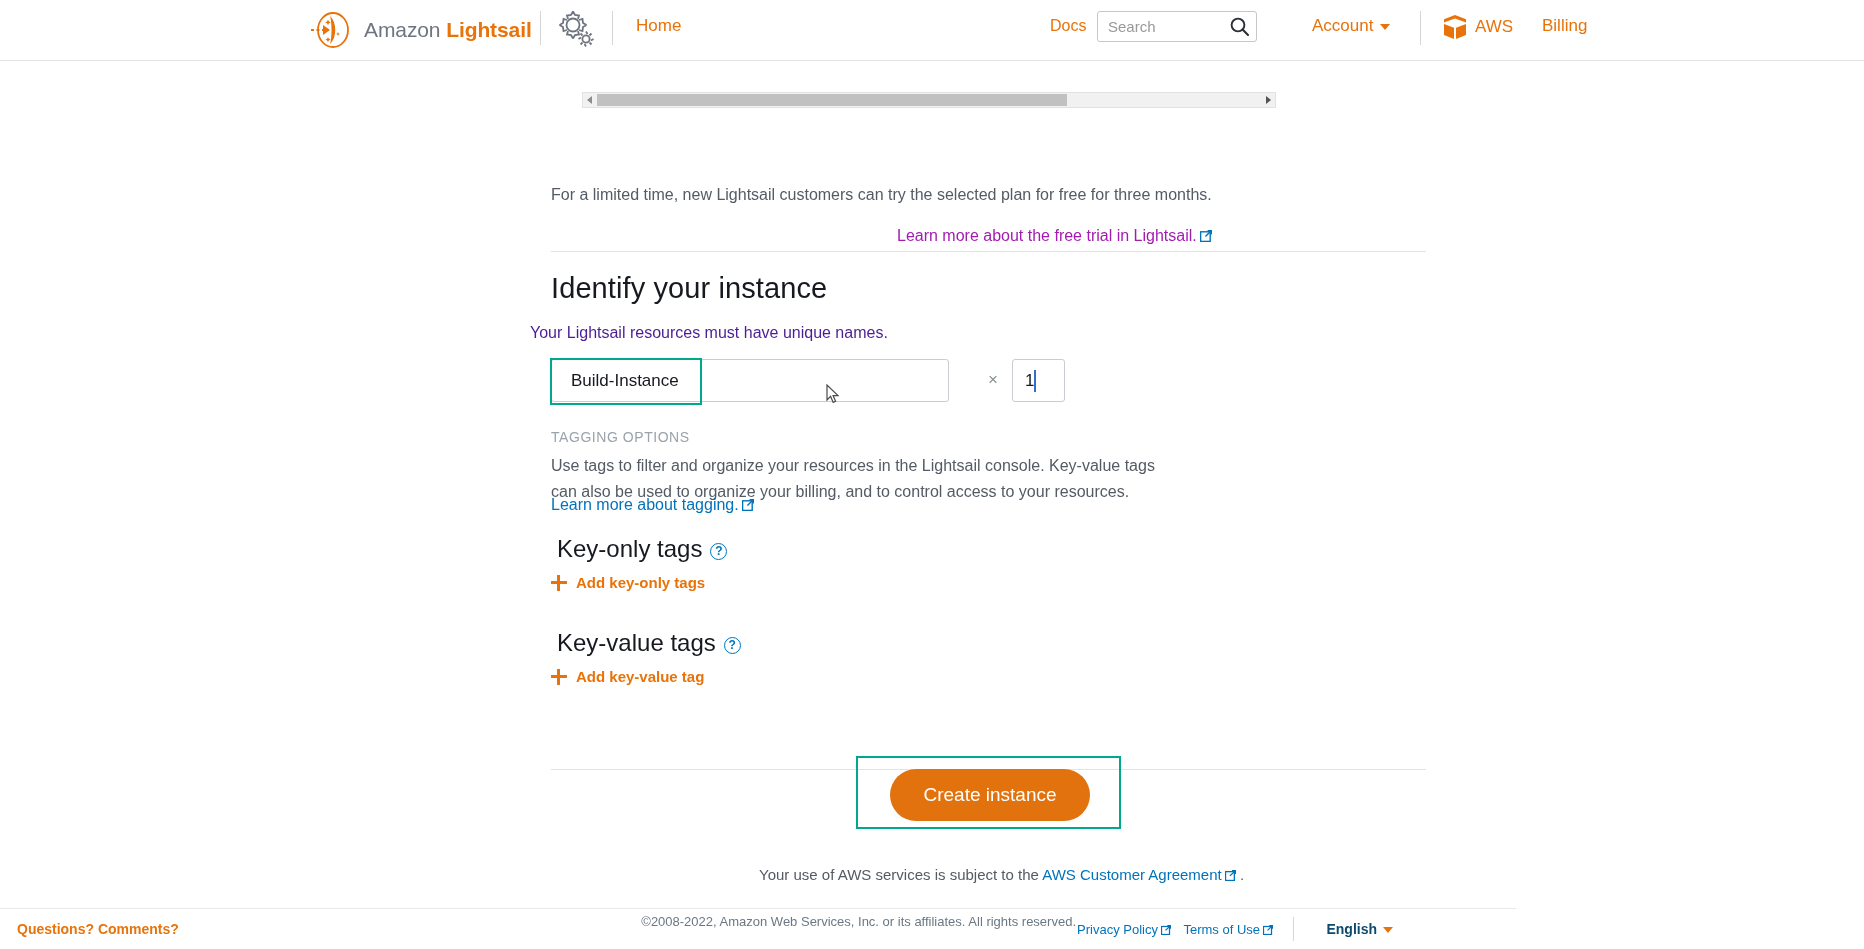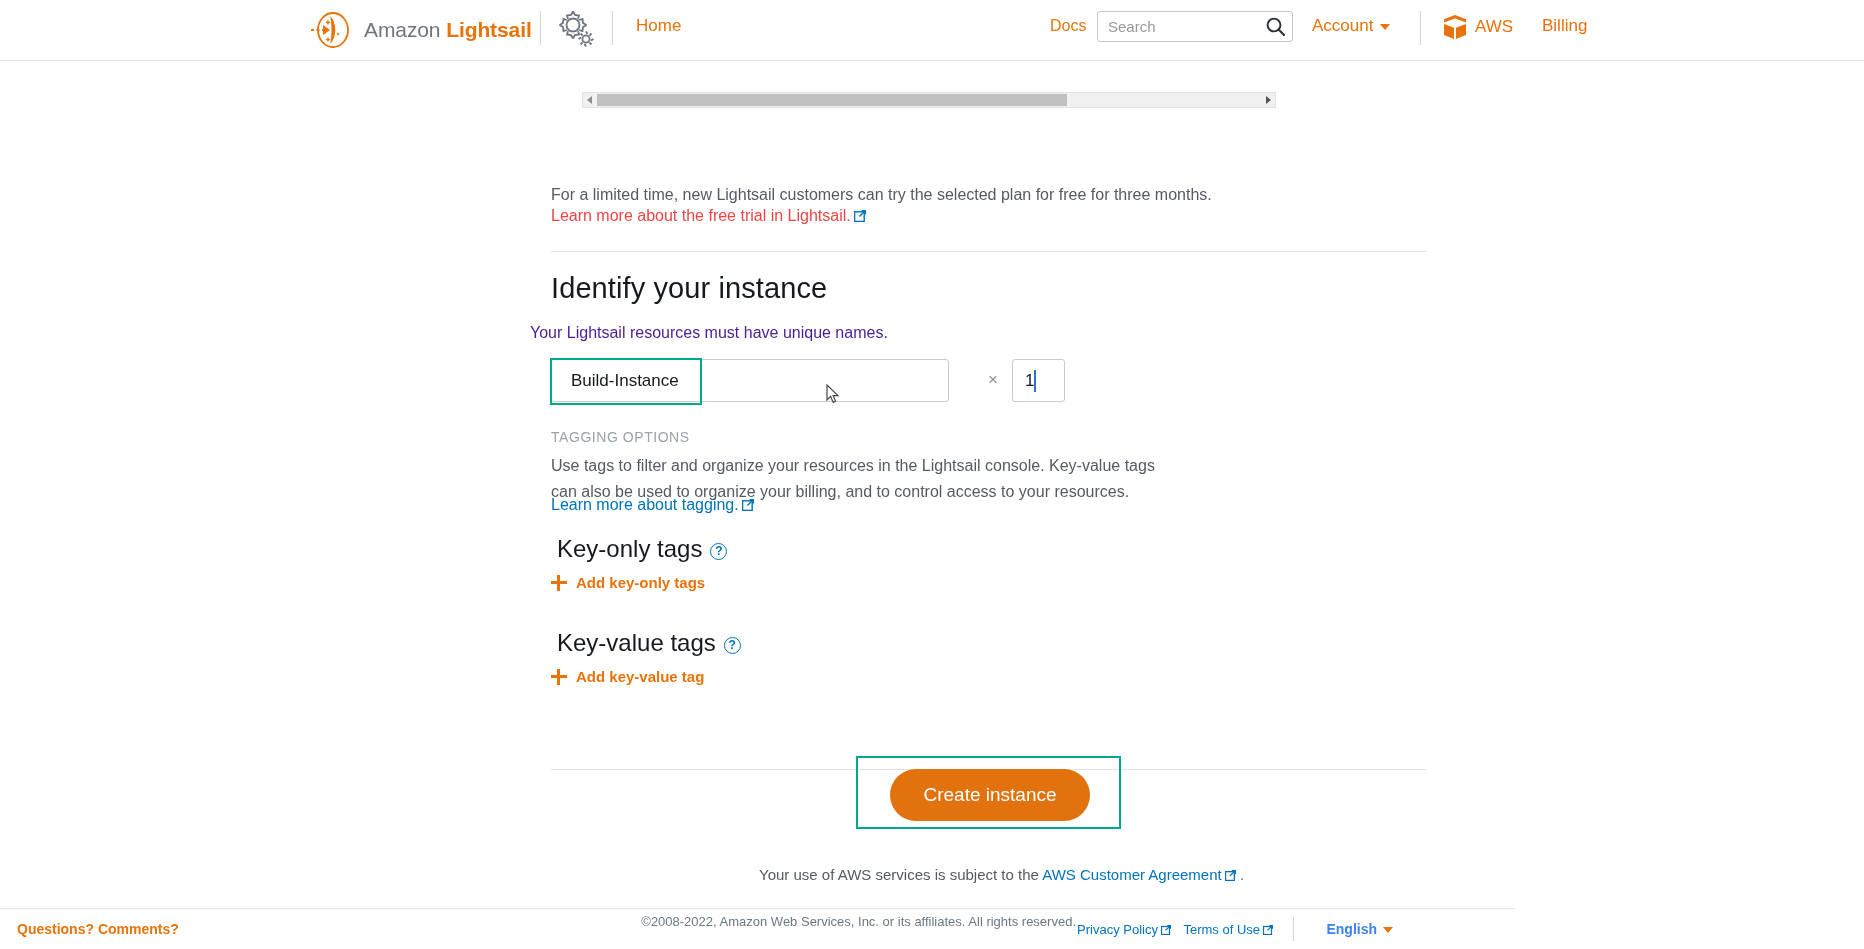--- a/index.html
+++ b/index.html
@@ -38,21 +38,21 @@
   .hdr-home {
     position: absolute; left: 636px; top: 16px;
     font-size: 17px; color: #e8730a; cursor: pointer;
   }
   .hdr-docs {
     position: absolute; left: 1050px; top: 17px;
     font-size: 16px; color: #e8730a; cursor: pointer;
   }
   .search-box {
     position: absolute; left: 1097px; top: 11px;
-    width: 196px; height: 31px;
+    width: 160px; height: 31px;
     border: 1px solid #c7c7c7; border-radius: 3px;
     background: #fff;
   }
   .search-box input {
     position: absolute; left: 8px; top: 0;
     width: 140px; height: 29px;
     border: none; outline: none;
     font-size: 15px; font-family: "Liberation Sans", sans-serif;
     color: #333; background: transparent;
   }
@@ -102,21 +102,21 @@
   }
   .hscroll .arrow.r {
     right: 4px; border-top: 4px solid transparent;
     border-bottom: 4px solid transparent; border-left: 5px solid #545454;
   }
 
   .notice {
     position: absolute; left: 551px; top: 123px;
     font-size: 16px; color: #545b64; line-height: 21px;
   }
-  .notice .link { display: block; color: #ef4444; cursor: pointer; margin-top: 0; }
+  .notice .link { display: block; color: #a21caf; cursor: pointer; margin-top: 20px; text-align: right; }
 
   .rule {
     position: absolute; background: #e1e4e6; height: 1px;
     left: 551px; width: 875px;
   }
   .rule.r1 { top: 190px; }
   .rule.r2 { top: 708px; }
 
   h1.sec-title {
     position: absolute; left: 551px; top: 211px;
@@ -243,21 +243,21 @@
   }
   .f-copy {
     position: absolute; right: 440px; top: 5px;
     font-size: 13px; color: #6b7883; white-space: nowrap;
   }
   .f-privacy { position: absolute; right: 345px; top: 13px; font-size: 13px; color: #0073bb; cursor: pointer; }
   .f-terms   { position: absolute; right: 243px; top: 13px; font-size: 13px; color: #0073bb; cursor: pointer; }
   .f-sep { position: absolute; right: 222px; top: 8px; width: 1px; height: 24px; background: #d5d5d5; }
   .f-lang {
     position: absolute; right: 123px; top: 12px;
-    font-size: 14px; font-weight: 700; color: #3b82f6; cursor: pointer;
+    font-size: 14px; font-weight: 700; color: #0c4a6e; cursor: pointer;
     display: flex; align-items: center; gap: 6px; justify-content: space-between;
   }
   .ext-ico { display: inline-block; vertical-align: -1px; margin-left: 3px; }
 </style>
 </head>
 <body>
 
 <div class="header">
 
   <div class="hdr-logo">

